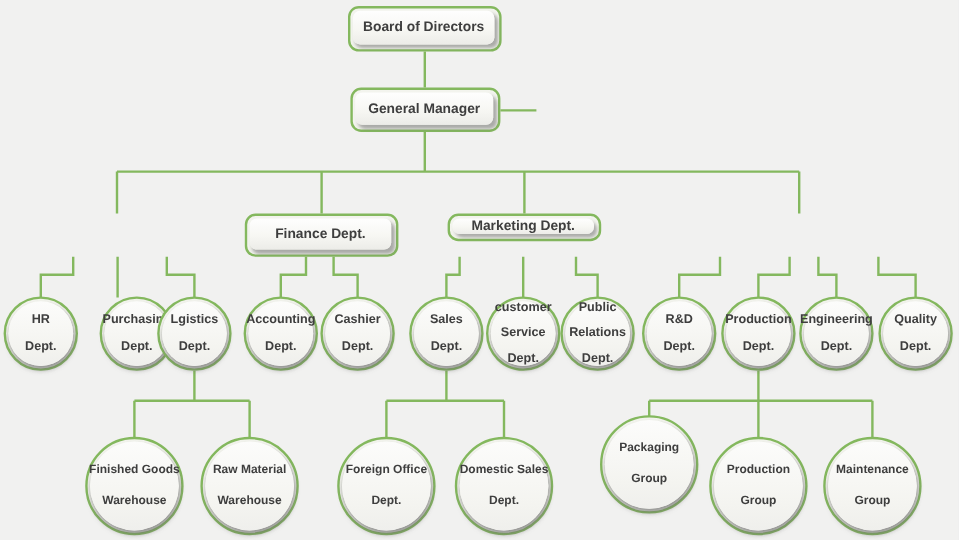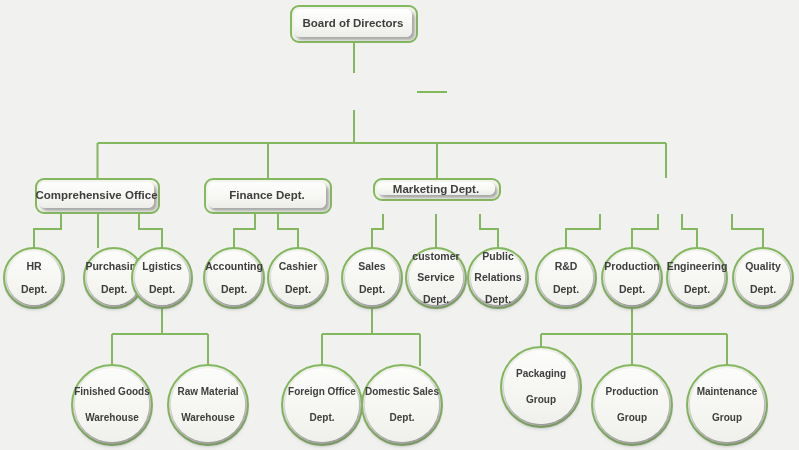--- a/index.html
+++ b/index.html
@@ -77,26 +77,26 @@
       M632 309 V334   M541 334 H727   M541 334 V366   M632 334 V366   M727 334 V366
     "></path>
   </svg>
 
   <div class="node box" style="left:290px;top:5px;width:128px;height:38px">
     <div class="panel">
       <span>Board of Directors</span>
     </div>
   </div>
 
-
-  <div class="node box" style="left:35px;top:178px;width:125px;height:36px">
-    <div class="panel">
-      <span>Comprehensive Office</span>
-    </div>
-  </div>
+  <div class="node box" style="left:292px;top:73px;width:125px;height:37px">
+    <div class="panel">
+      <span>General Manager</span>
+    </div>
+  </div>
+
   <div class="node box" style="left:204px;top:178px;width:128px;height:36px">
     <div class="panel">
       <span>Finance Dept.</span>
     </div>
   </div>
   <div class="node box" style="left:373px;top:178px;width:128px;height:23px">
     <div class="panel">
       <span>Marketing Dept.</span>
     </div>
   </div>
@@ -187,21 +187,21 @@
       <span>Raw Material</span>
       <span>Warehouse</span>
     </div>
   </div>
   <div class="node circle big gap-wide" style="left:281px;top:364px;width:82px;height:82px">
     <div class="panel">
       <span>Foreign Office</span>
       <span>Dept.</span>
     </div>
   </div>
-  <div class="node circle big gap-wide" style="left:361px;top:364px;width:82px;height:82px">
+  <div class="node circle big gap-wide" style="left:379px;top:364px;width:82px;height:82px">
     <div class="panel">
       <span>Domestic Sales</span>
       <span>Dept.</span>
     </div>
   </div>
   <div class="node circle big gap-wide" style="left:500px;top:346px;width:82px;height:82px">
     <div class="panel">
       <span>Packaging</span>
       <span>Group</span>
     </div>

